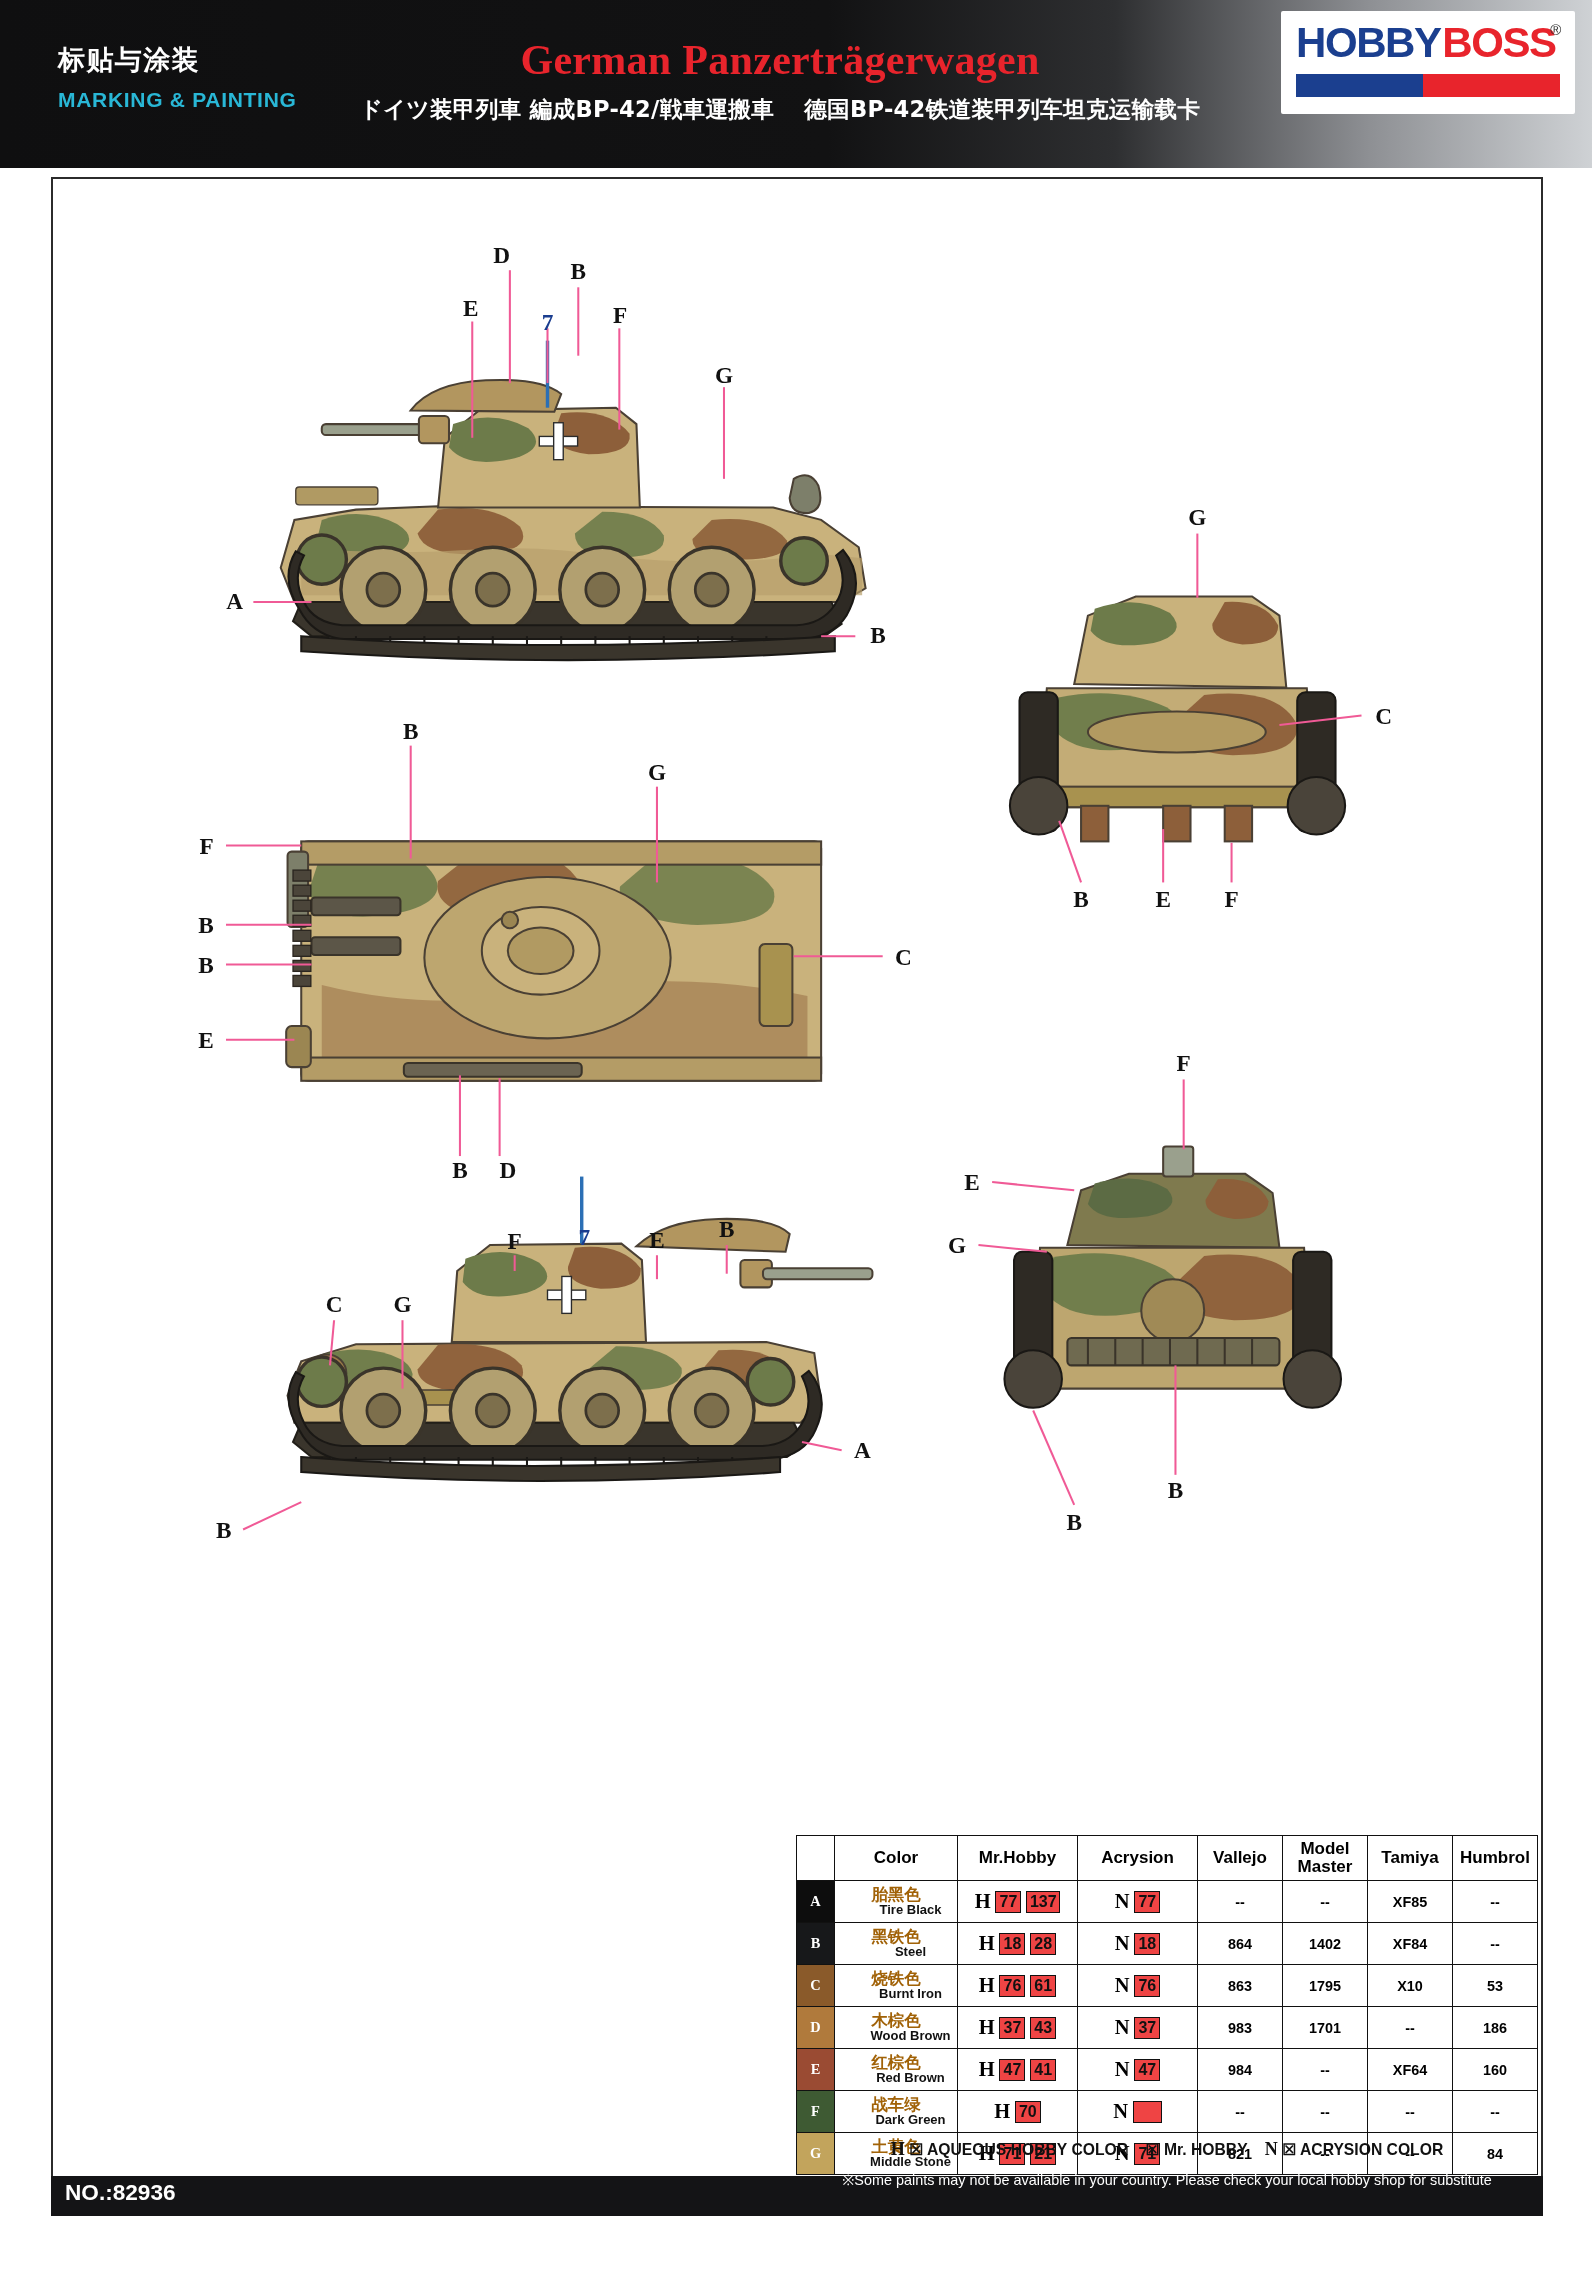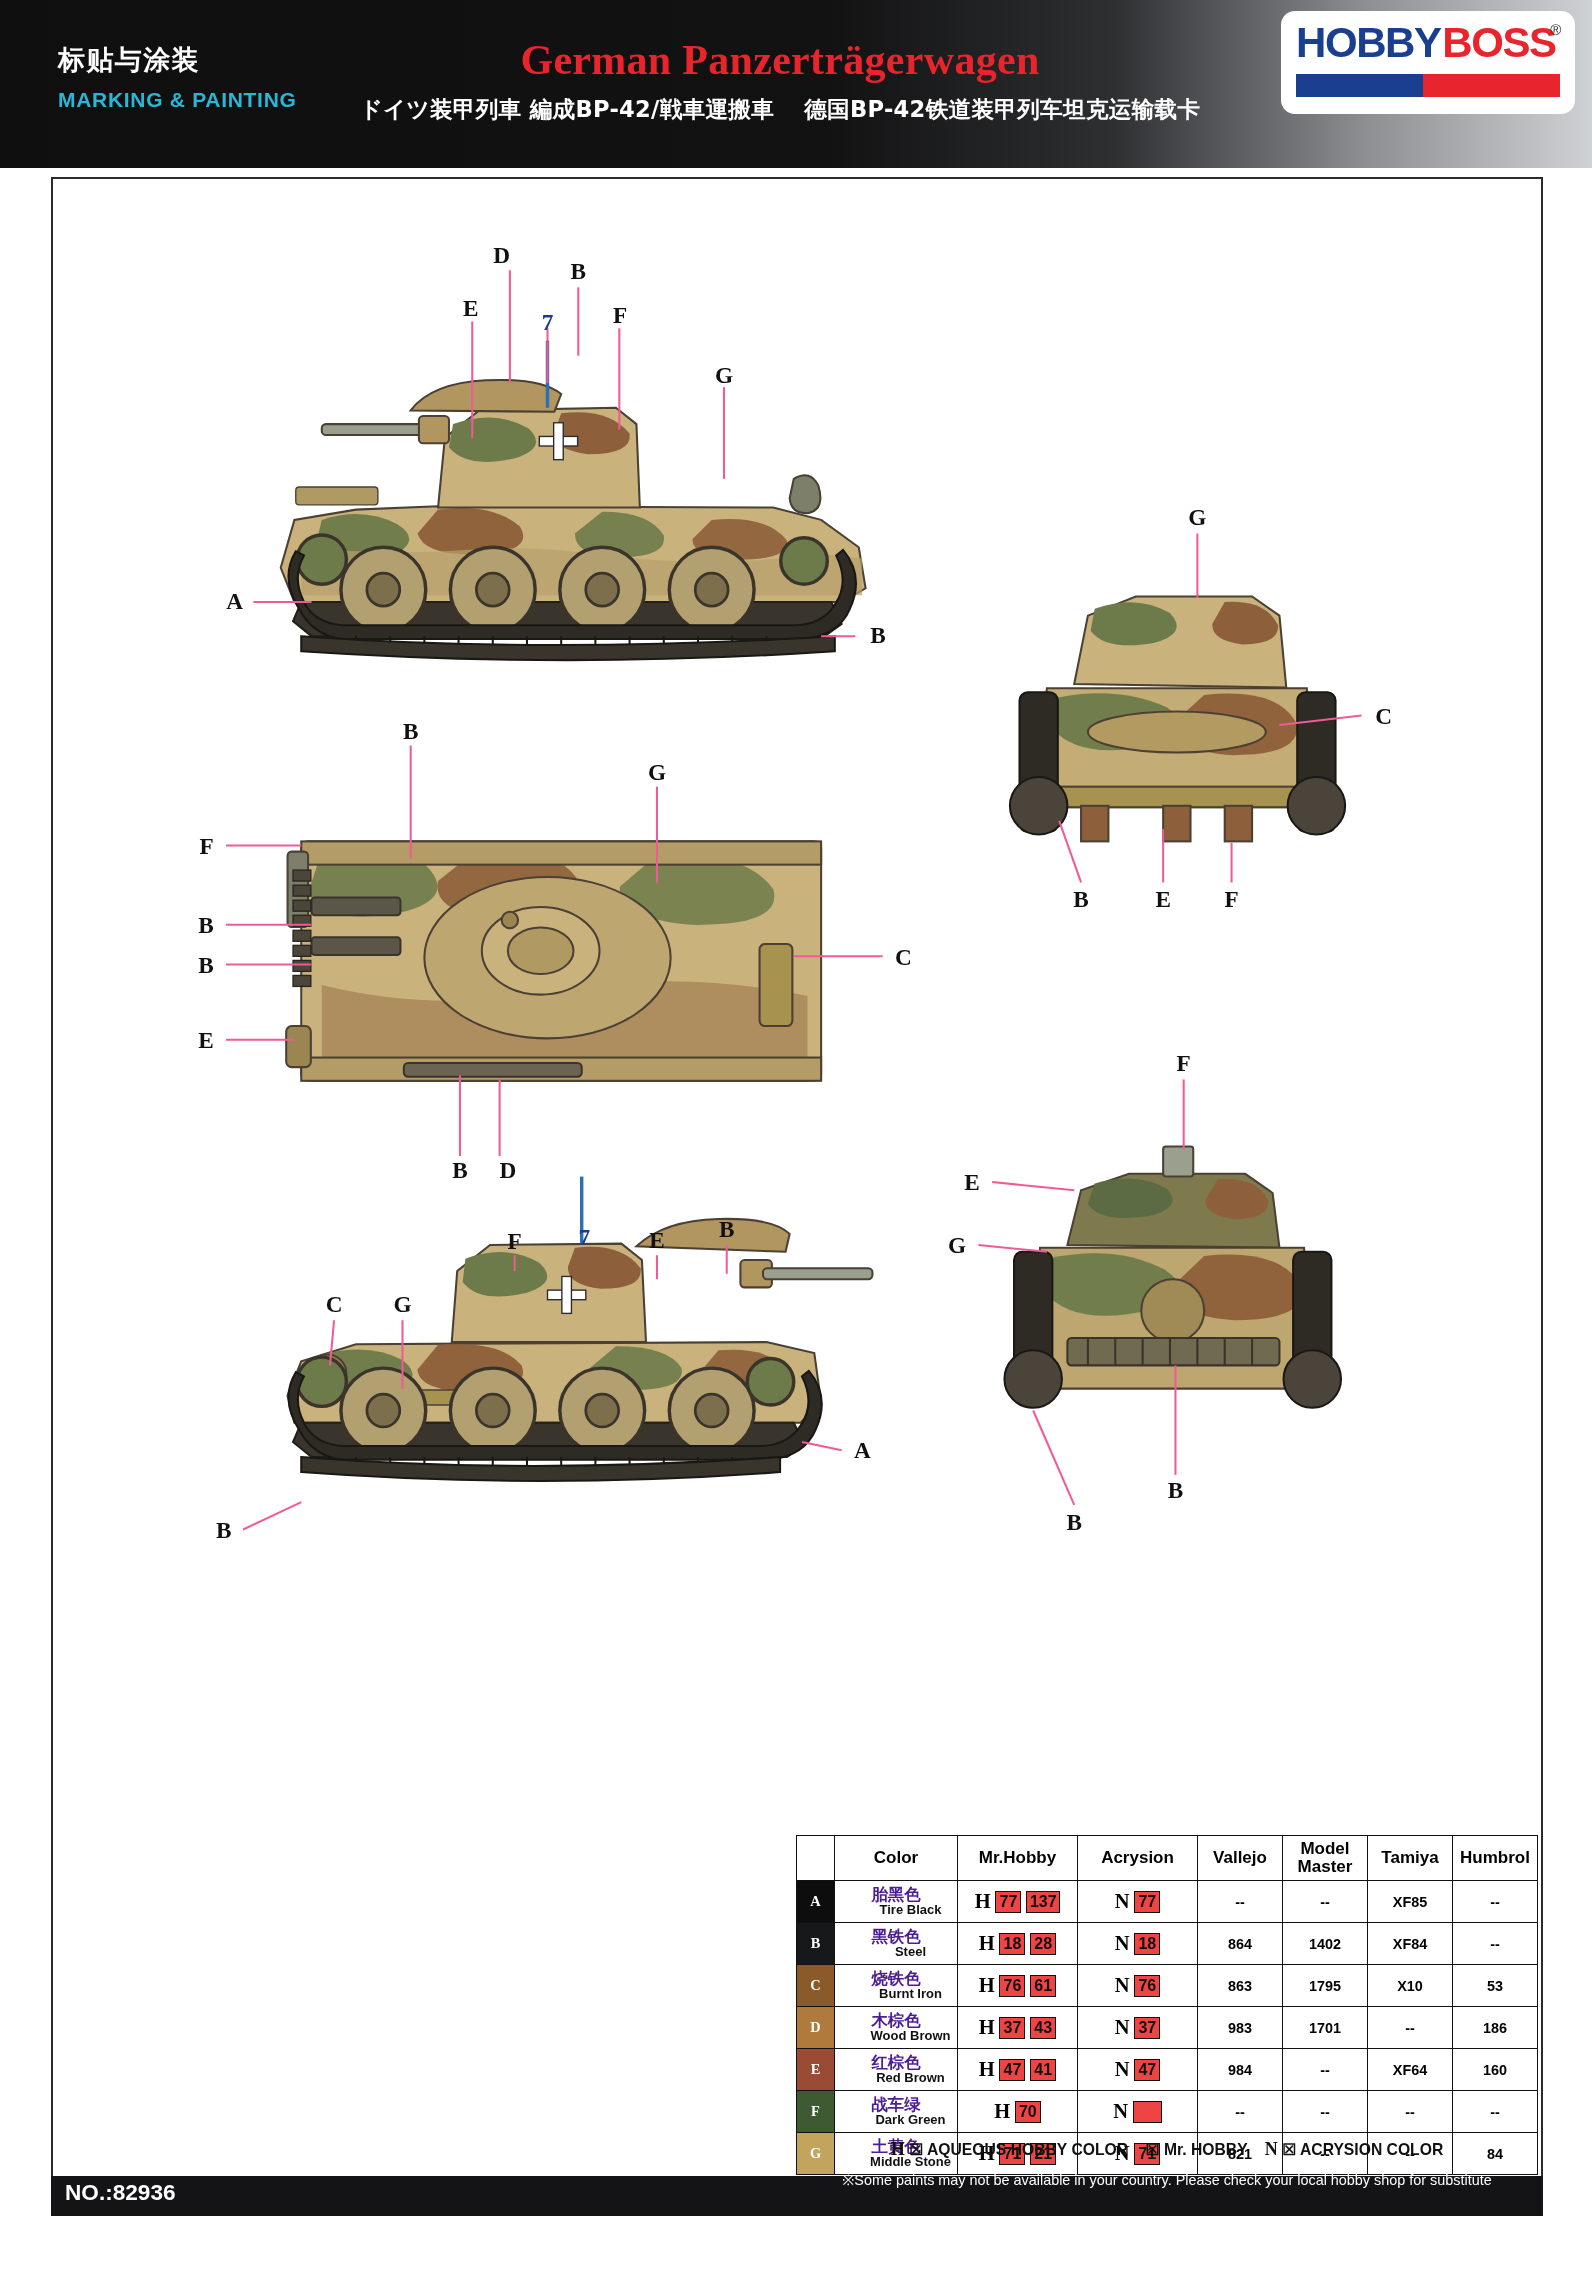--- a/index.html
+++ b/index.html
@@ -60,21 +60,21 @@
     margin-top:9.6px;
     font-size:22.6px; font-weight:bold; color:#ffffff;
     font-family:"DejaVu Sans", sans-serif;
     letter-spacing:0.3px;
   }
   .hdr-sub .cn { margin-left: 30px; }
   
   .logo-box {
     position:absolute; right:18px; top:11px; width:294px; height:103px;
     background:#ffffff;
-    border-radius:14px;
+    border-radius:2px;
   }
   .logo-inner {
     position:absolute; left:12.3px; top:8.2px; right:12.3px; bottom:8.2px;
   }
   .logo-hobby {
     font-family:"Liberation Sans", sans-serif;
     font-weight:bold; font-size:42px; color:#1b3f8f;
     letter-spacing:-1.4px; line-height:1;
     position:absolute; left:2.7px; top:2.7px;
   }
@@ -121,21 +121,21 @@
     border:1.1px solid #111;
     font-size:14.4px;
     text-align:center;
     vertical-align:middle;
     padding:1.4px 1.4px;
   }
   .ctable thead th { height:45px; font-weight:bold; font-size:17px; }
   .ctable tbody tr { height:42px; }
   .col-letter { width:38px; font-family:"Liberation Serif", serif; font-weight:bold; font-size:23px; color:#fff; }
   .col-name { width:123px; }
-  .cn-name { font-family:"DejaVu Sans", sans-serif; font-size:16.4px; font-weight:bold; color:#4c1d95; line-height:1.05;}
+  .cn-name { font-family:"DejaVu Sans", sans-serif; font-size:16.4px; font-weight:bold; color:#a16207; line-height:1.05;}
   .en-name { font-size:13px; font-weight:bold; color:#111; line-height:1.1;margin-left:29px; }
   .paint-cell { width:120px; }
   .pc-inner { display:flex; align-items:center; justify-content:center; gap:4.8px; }
   .pc-letter { font-family:"Liberation Serif", serif; font-weight:bold; font-size:20.5px; }
   .chip {
     border:1.4px solid #111; min-width:26px; height:22px;
     display:flex; align-items:center; justify-content:center;
     font-size:16px; font-weight:bold; line-height:1; padding:0 2.7px;
     background:#ef4444; color:#111;
   }

